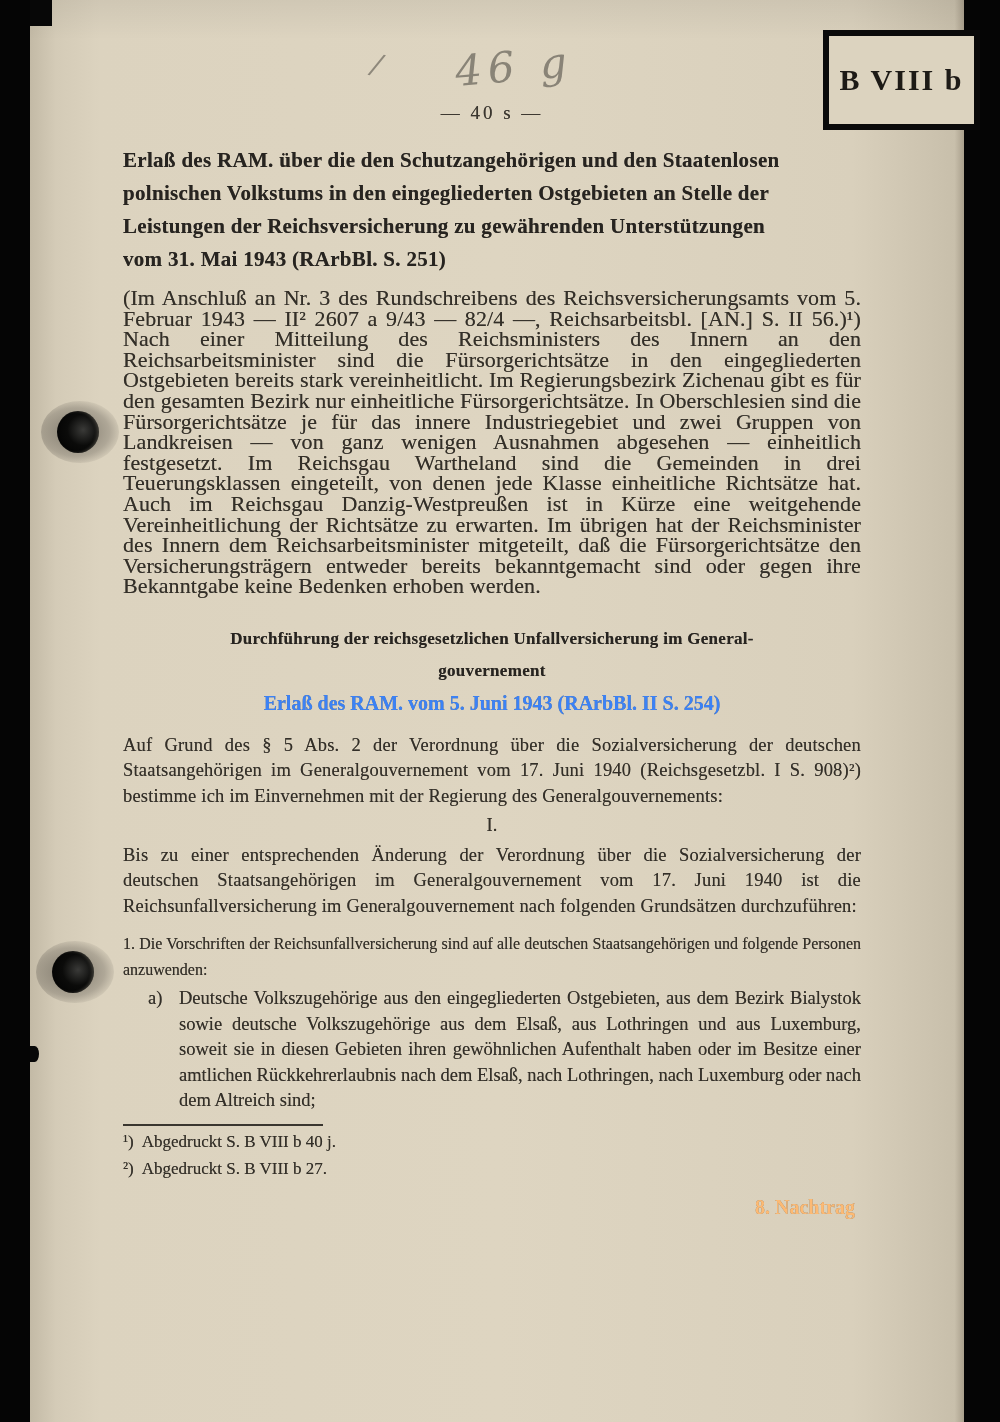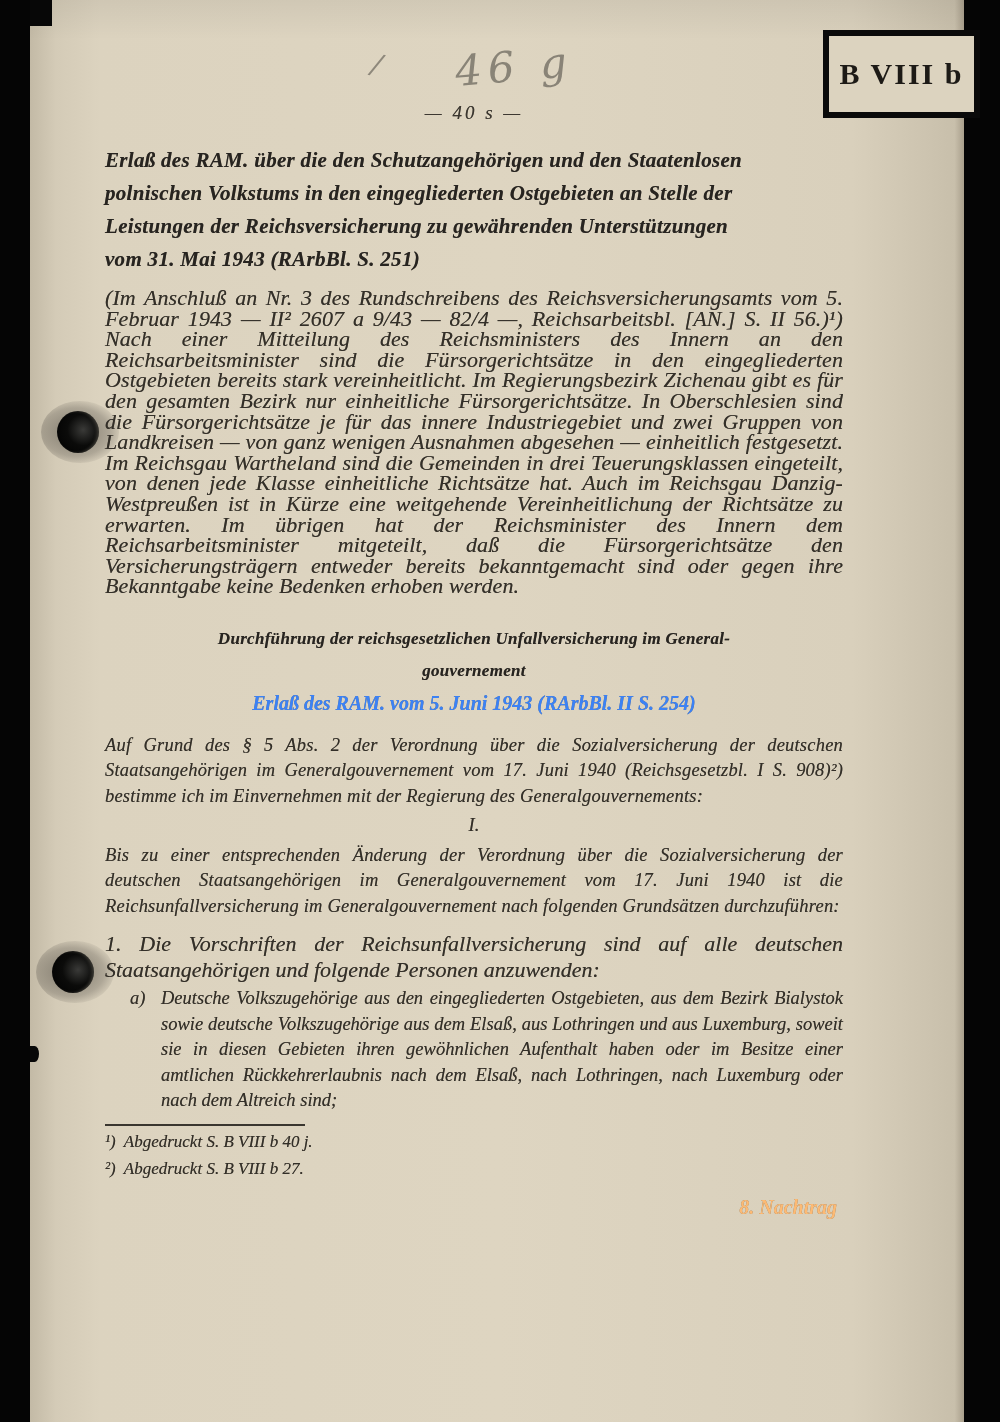--- a/index.html
+++ b/index.html
@@ -29,57 +29,56 @@
   }
   .hole .core {
     position:absolute; left:0; top:0; width:42px; height:42px; border-radius:50%;
     background:radial-gradient(circle at 62% 45%, #3a3a38 0%, #0b0b0a 45%, #000 100%);
     box-shadow: inset -2px 0 3px rgba(200,190,170,.25);
   }
   .hole-1 { left:57px; top:411px; }
   .hole-2 { left:52px; top:951px; }
   
   .corner-box {
-    position:absolute; left:823px; top:30px; width:157px; height:88px;
+    position:absolute; left:823px; top:30px; width:157px; height:100px;
     border:6px solid #0a0a0a; background:#dcd3bf;
     display:flex; align-items:center; justify-content:center;
   }
   .corner-box span {
     font-weight:bold; font-size:30px; letter-spacing:2px; color:#1d1a16;
   }
   
   .hand {
     position:absolute; color:#7b766b; font-style:italic;
     font-family:"DejaVu Serif", serif;
   }
   .hand-note { left:455px; top:42px; font-size:42px; transform:rotate(-5deg); letter-spacing:6px; opacity:.85; }
   .hand-slash { left:372px; top:48px; font-size:28px; transform:rotate(12deg); opacity:.8; }
   
   .content {
-    position:absolute; left:105px; top:0; width:738px; color:#332f28;
+    position:absolute; left:123px; top:0; width:738px; color:#332f28;
     text-shadow:0 0 .4px rgba(51,47,40,.6);
-    font-style:italic;
   }
   .pagenum {
     margin-top:102px; text-align:center; font-size:19px; letter-spacing:3px; color:#3a362f;
   }
   .h1 { margin-top:20px; font-weight:bold; font-size:21px; line-height:33px; color:#272420; letter-spacing:.3px; }
   .h2 { margin-top:26px; text-align:center; font-weight:bold; font-size:17px; line-height:32px; color:#272420; letter-spacing:.3px; }
   .h3 { text-align:center; font-weight:bold; font-size:20px; line-height:32px; color:#3b82f6; }
   p.tight {
     margin-top:12px; font-size:22px; line-height:20.6px;
     text-align:justify; hyphens:auto; letter-spacing:.1px;
   }
   p.tight + p.tight { margin-top:0; }
   p.loose {
     margin-top:14px; font-size:18.5px; line-height:25.5px;
     text-align:justify; hyphens:auto; letter-spacing:.2px;
   }
   .roman { margin-top:4px; text-align:center; font-size:18.5px; line-height:25.5px; }
-  .num-item { margin-top:12px; font-size:22px; line-height:25.5px; text-align:justify; hyphens:auto; }
+  .num-item { margin-top:12px; font-size:16px; line-height:25.5px; text-align:justify; hyphens:auto; }
   .alpha-item {
     margin-top:4px; padding-left:25px; display:flex;
     font-size:18.5px; line-height:25.5px;
   }
   .alpha-item .marker { flex:0 0 31px; }
   .alpha-item .txt { flex:1; text-align:justify; hyphens:auto; }
   .fn-rule { margin-top:10px; width:200px; border-top:2px solid #3a362f; }
   .footnote { margin-top:4px; font-size:17px; line-height:23px; }
   .footnote .fn-marker { margin-right:8px; }
   .nachtrag { margin-top:16px; text-align:right; padding-right:6px; font-weight:bold; font-size:20px; color:#fdba74; }

